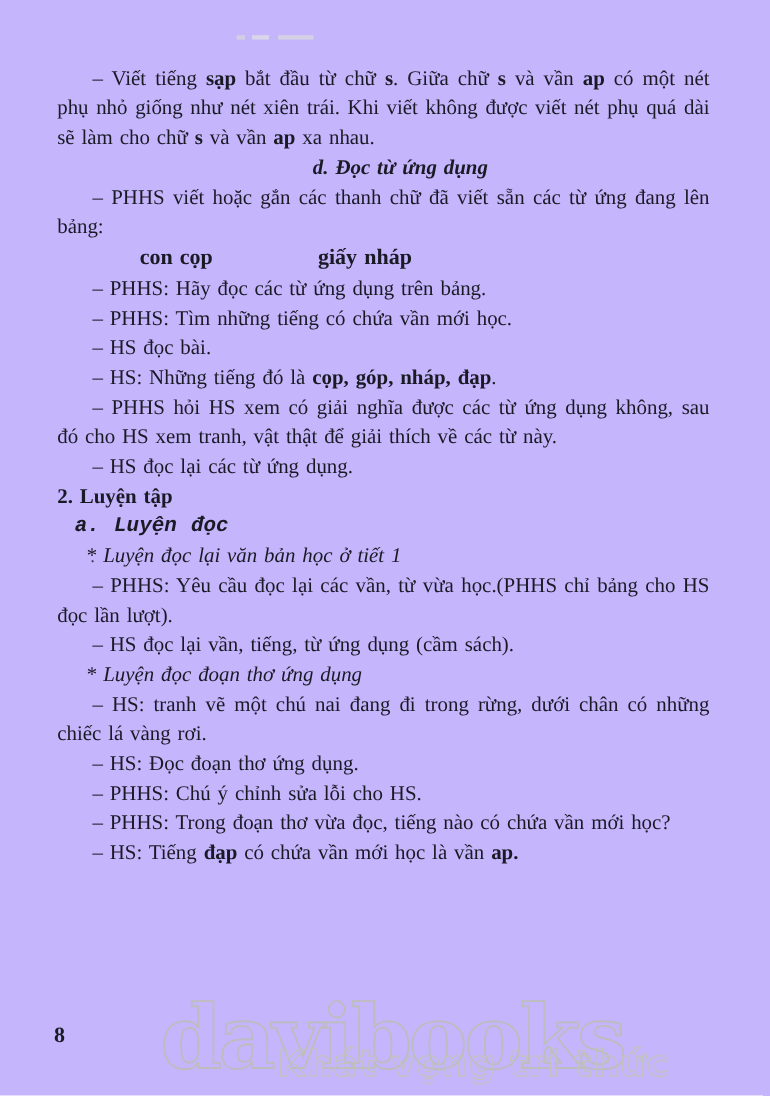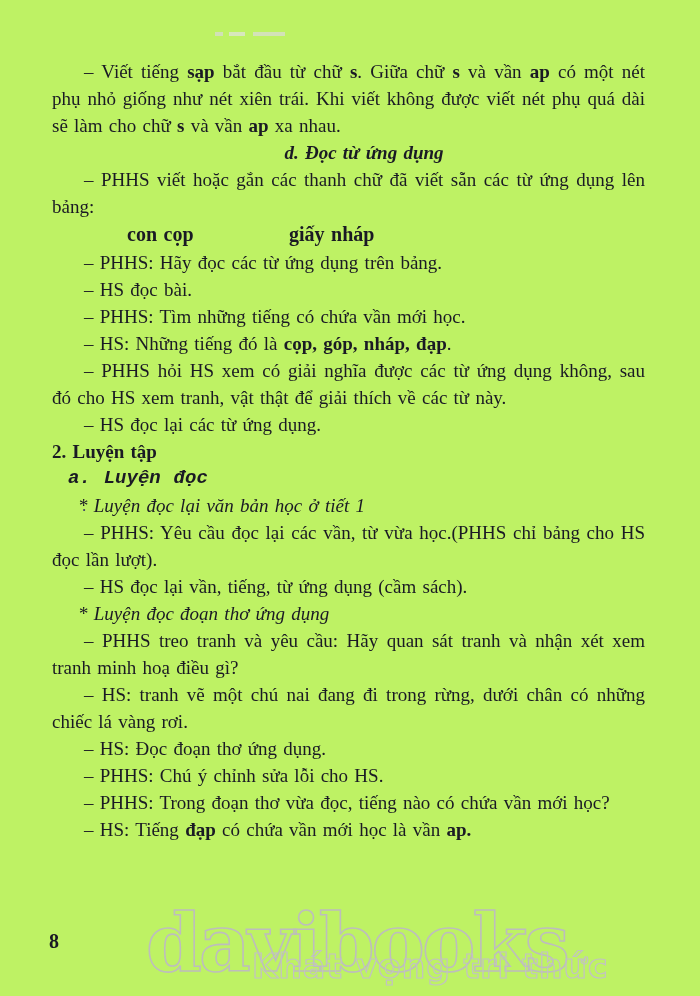--- a/index.html
+++ b/index.html
@@ -1,20 +1,20 @@
 <!DOCTYPE html>
 <html><head>
 <meta charset="utf-8">
 <style>
   html, body { margin: 0; padding: 0; background: #ffffff; }
   .page {
     position: relative;
     width: 700px;
     height: 996px;
-    background: #bef264;
+    background: #c4b5fd;
     font-family: "Liberation Serif", serif;
     color: #1a1a24;
     overflow: hidden;
   }
   .content {
     position: absolute;
     top: 0; left: 0;
     width: 700px;
     padding: 58px 55px 0 52px;
     box-sizing: border-box;
@@ -109,48 +109,47 @@
 
 <div class="page">
   <div class="scan-smudge"></div>
 
   <div class="content">
 
     <p class="para"><span>– Viết tiếng </span><b>sạp</b><span> bắt đầu từ chữ </span><b>s</b><span>. Giữa chữ </span><b>s</b><span> và vần </span><b>ap</b><span> có một nét phụ nhỏ giống như nét xiên trái. Khi viết không được viết nét phụ quá dài sẽ làm cho chữ </span><b>s</b><span> và vần </span><b>ap</b><span> xa nhau.</span></p>
 
     <p class="para heading-d">d. Đọc từ ứng dụng</p>
 
-    <p class="para">– PHHS viết hoặc gắn các thanh chữ đã viết sẵn các từ ứng dụng lên bảng:</p>
+    <p class="para">– PHHS viết hoặc gắn các thanh chữ đã viết sẵn các từ ứng đang lên bảng:</p>
 
     <p class="para words-row">
         <span class="c1">con cọp</span>
         <span class="c2">giấy nháp</span>
       </p>
 
     <p class="para">– PHHS: Hãy đọc các từ ứng dụng trên bảng.</p>
+    <p class="para">– PHHS: Tìm những tiếng có chứa vần mới học.</p>
     <p class="para">– HS đọc bài.</p>
-    <p class="para">– PHHS: Tìm những tiếng có chứa vần mới học.</p>
 
     <p class="para"><span>– HS: Những tiếng đó là </span><b>cọp, góp, nháp, đạp</b><span>.</span></p>
 
     <p class="para">– PHHS hỏi HS xem có giải nghĩa được các từ ứng dụng không, sau đó cho HS xem tranh, vật thật để giải thích về các từ này.</p>
     <p class="para">– HS đọc lại các từ ứng dụng.</p>
 
 
     <p class="para h-num">2. Luyện tập</p>
     <p class="para h-alpha">a. Luyện đọc</p>
 
     <p class="para star-line"><span class="margin-dot">.</span><span>* Luyện đọc lại văn bản học ở tiết 1</span></p>
 
     <p class="para">– PHHS: Yêu cầu đọc lại các vần, từ vừa học.(PHHS chỉ bảng cho HS đọc lần lượt).</p>
     <p class="para">– HS đọc lại vần, tiếng, từ ứng dụng (cầm sách).</p>
 
     <p class="para star-line"><span>* Luyện đọc đoạn thơ ứng dụng</span></p>
 
-    <p class="para">– PHHS treo tranh và yêu cầu: Hãy quan sát tranh và nhận xét xem tranh minh hoạ điều gì?</p>
     <p class="para">– HS: tranh vẽ một chú nai đang đi trong rừng, dưới chân có những chiếc lá vàng rơi.</p>
     <p class="para">– HS: Đọc đoạn thơ ứng dụng.</p>
     <p class="para">– PHHS: Chú ý chỉnh sửa lỗi cho HS.</p>
     <p class="para">– PHHS: Trong đoạn thơ vừa đọc, tiếng nào có chứa vần mới học?</p>
 
     <p class="para"><span>– HS: Tiếng </span><b>đạp</b><span> có chứa vần mới học là vần </span><b>ap.</b></p>
 
   </div>
 
   <div class="page-number">8</div>

